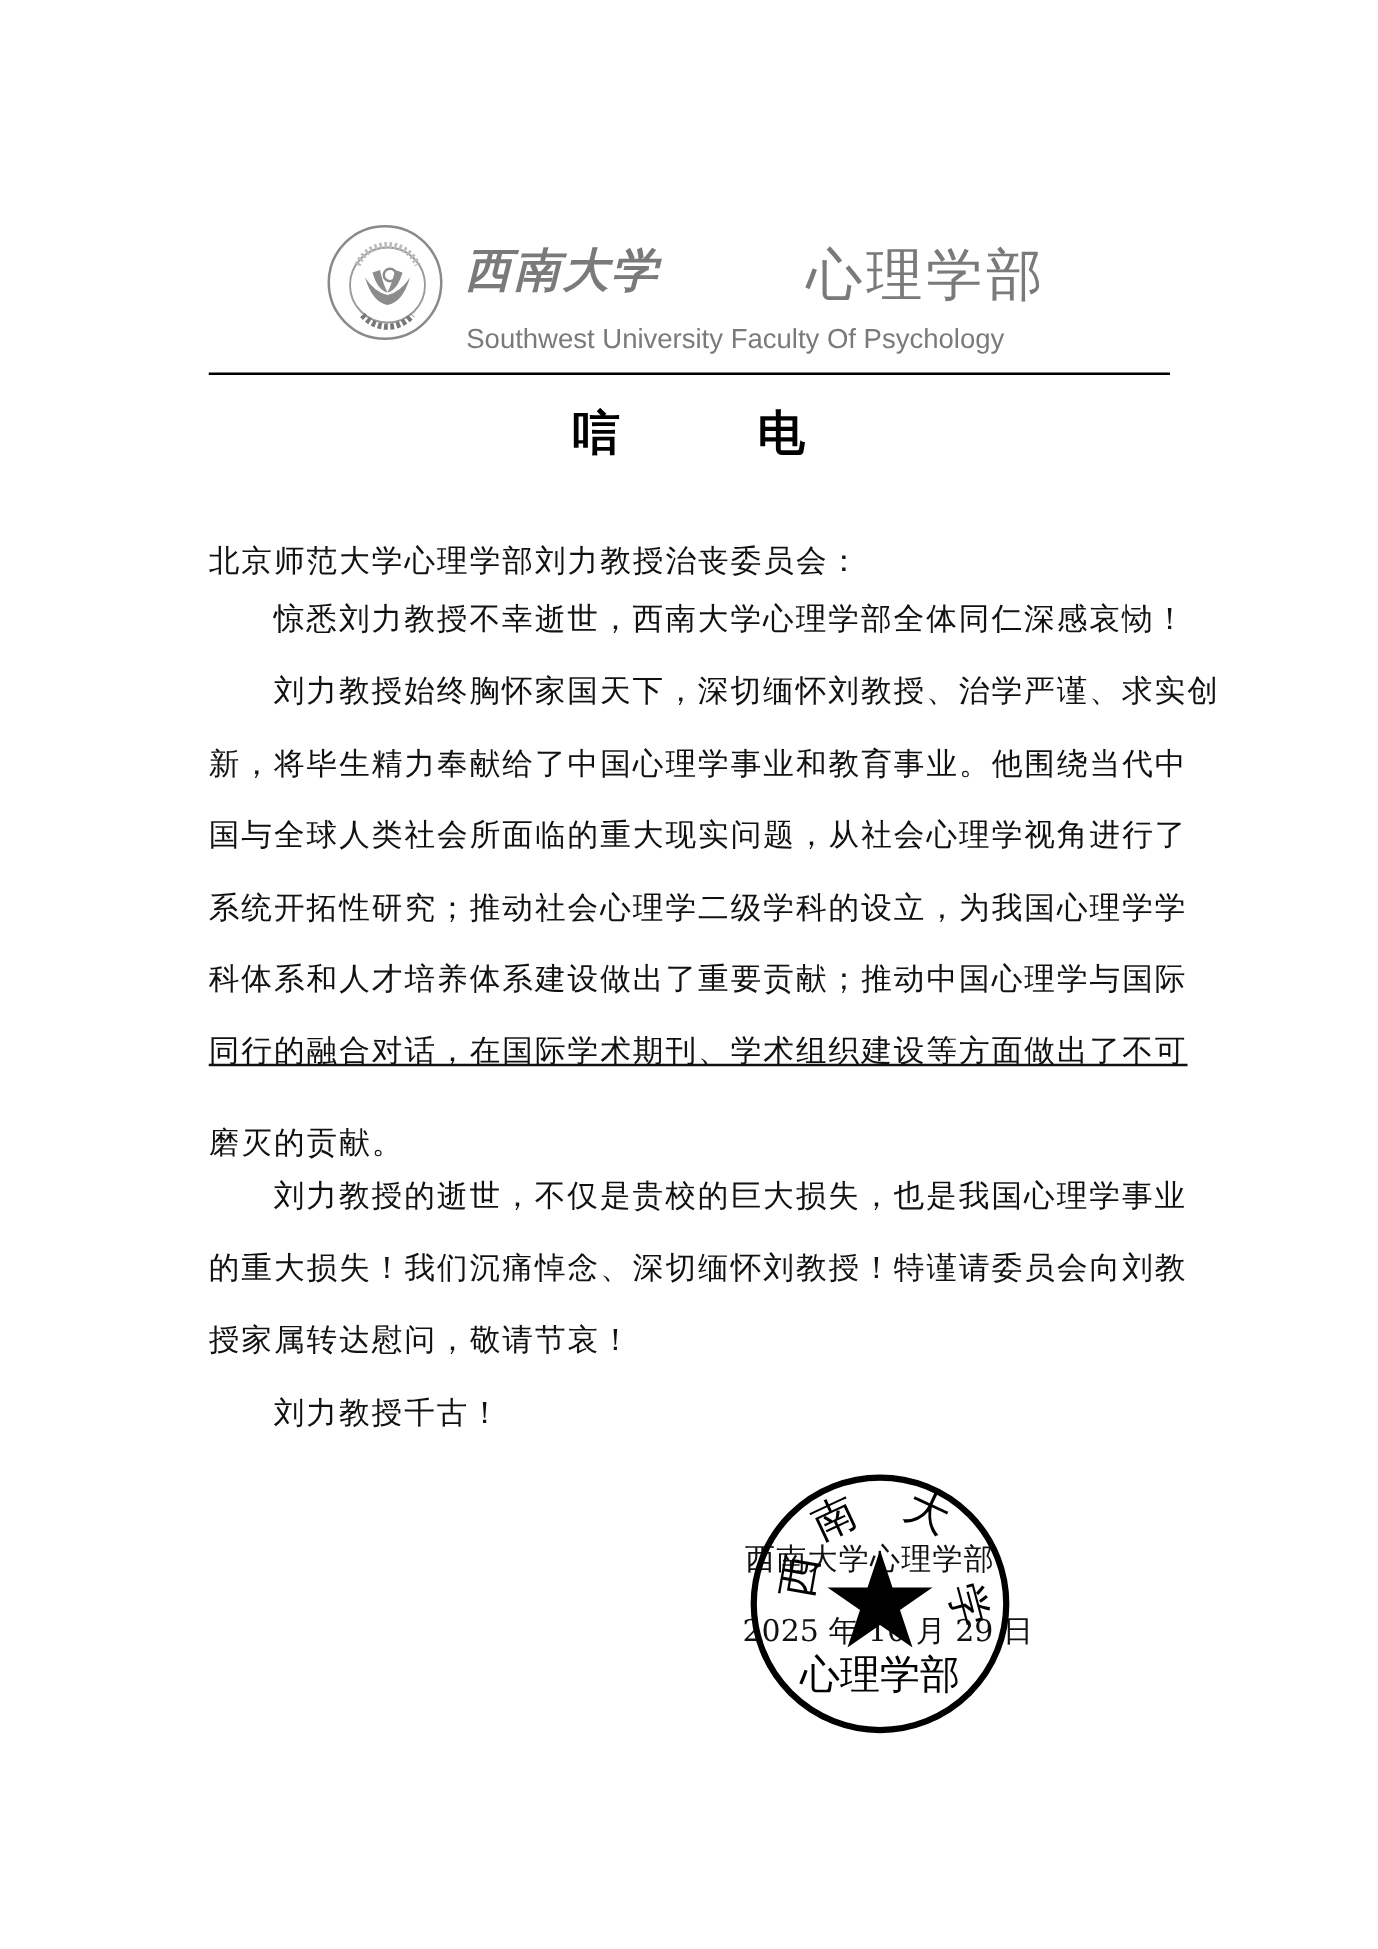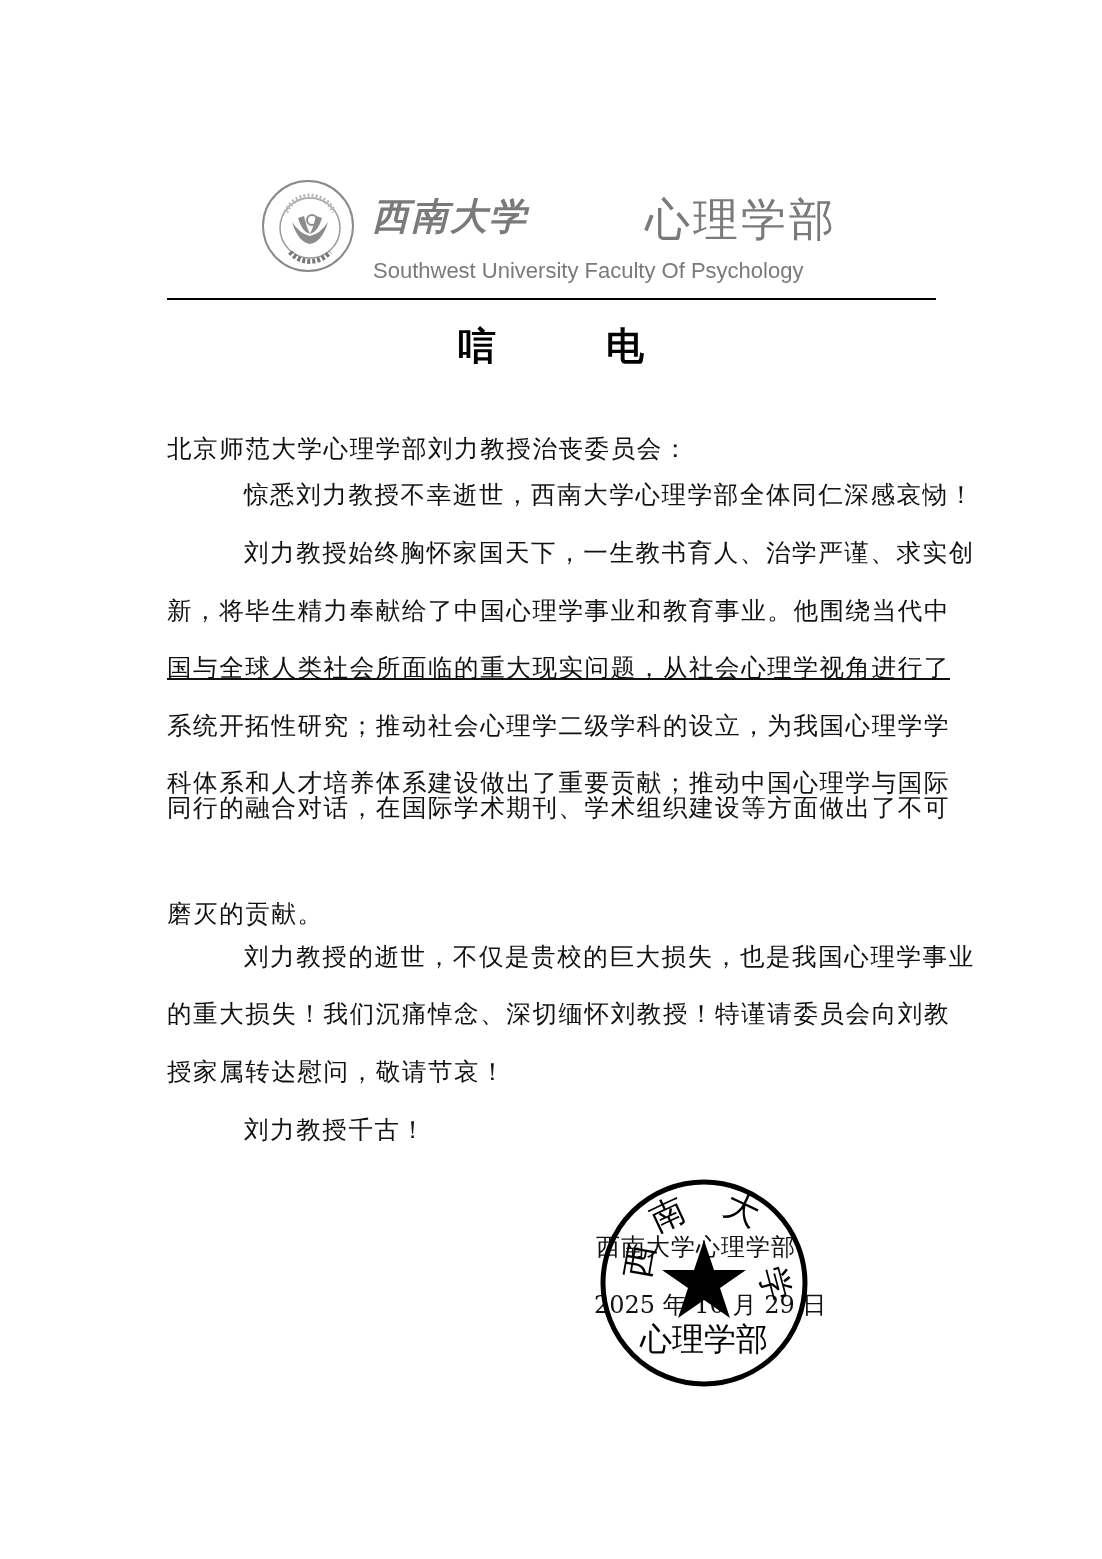--- a/index.html
+++ b/index.html
@@ -23,21 +23,21 @@
     
     .title { left: 0; top: 318px; width: 1102px; text-align: center;
              font-family: "DejaVu Sans", sans-serif; font-weight: bold; font-size: 38px;
              line-height: 56px; color: #000; }
     .title span { display: inline-block; }
     .title .gap { width: 110px; }
 
     
     .line { left: 167px; font-size: 24.5px; line-height: 32px; white-space: nowrap;
             letter-spacing: 1.6px; color: #111; }
-    .indent { left: 219px; margin-left: 25px; }
+    .indent { left: 219px; }
 
     
     .sig { font-size: 24px; line-height: 30px; white-space: nowrap; color: #111; }
     .stamp { left: 598px; top: 1178px; width: 212px; height: 210px; }
   </style>
 </head>
 <body>
 
 <div class="abs emblem">
   <svg width="92" height="92" viewBox="0 0 92 92">
@@ -54,26 +54,26 @@
 <div class="abs faculty-name">心理学部</div>
 <div class="abs en-name">Southwest University Faculty Of Psychology</div>
 <div class="abs divider"></div>
 
 <div class="abs title">
   <span>唁</span><span class="gap"></span><span>电</span>
 </div>
 
 <div class="abs line" style="top:433px;">北京师范大学心理学部刘力教授治丧委员会：</div>
 <div class="abs line indent" style="top:479px;">惊悉刘力教授不幸逝世，西南大学心理学部全体同仁深感哀恸！</div>
-<div class="abs line indent" style="top:537px;">刘力教授始终胸怀家国天下，一生教书育人、治学严谨、求实创</div>
+<div class="abs line indent" style="top:537px;">刘力教授始终胸怀家国天下，深切缅怀刘教授、治学严谨、求实创</div>
 <div class="abs line" style="top:595px;">新，将毕生精力奉献给了中国心理学事业和教育事业。他围绕当代中</div>
-<div class="abs line" style="top:652px;text-decoration:underline;">国与全球人类社会所面临的重大现实问题，从社会心理学视角进行了</div>
+<div class="abs line" style="top:652px;">国与全球人类社会所面临的重大现实问题，从社会心理学视角进行了</div>
 <div class="abs line" style="top:710px;">系统开拓性研究；推动社会心理学二级学科的设立，为我国心理学学</div>
 <div class="abs line" style="top:767px;">科体系和人才培养体系建设做出了重要贡献；推动中国心理学与国际</div>
-<div class="abs line" style="top:792px;">同行的融合对话，在国际学术期刊、学术组织建设等方面做出了不可</div>
+<div class="abs line" style="top:825px;text-decoration:underline;">同行的融合对话，在国际学术期刊、学术组织建设等方面做出了不可</div>
 <div class="abs line" style="top:883px;margin-top:15px;">磨灭的贡献。</div>
 <div class="abs line indent" style="top:941px;text-align:center;">刘力教授的逝世，不仅是贵校的巨大损失，也是我国心理学事业</div>
 <div class="abs line" style="top:998px;">的重大损失！我们沉痛悼念、深切缅怀刘教授！特谨请委员会向刘教</div>
 <div class="abs line" style="top:1056px;">授家属转达慰问，敬请节哀！</div>
 <div class="abs line indent" style="top:1114px;">刘力教授千古！</div>
 
 <div class="abs sig" style="left:596px; top:1232px; letter-spacing:1px;">西南大学心理学部</div>
 <div class="abs sig" style="left:594px; top:1290px;">2025 年 10 月 29 日</div>
 
 <div class="abs stamp">

